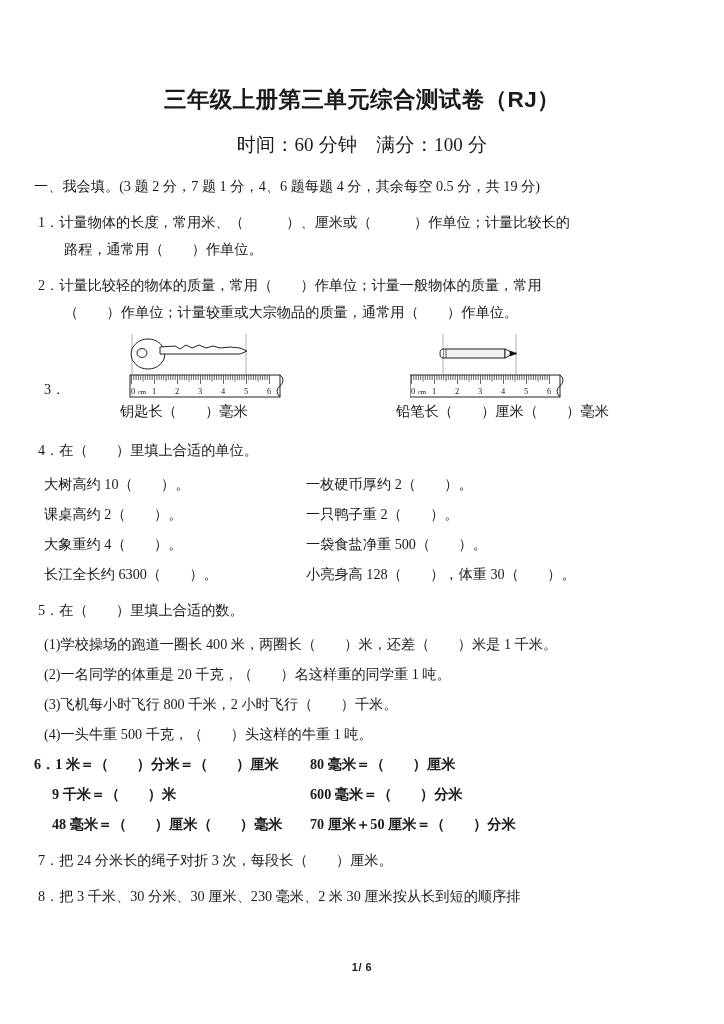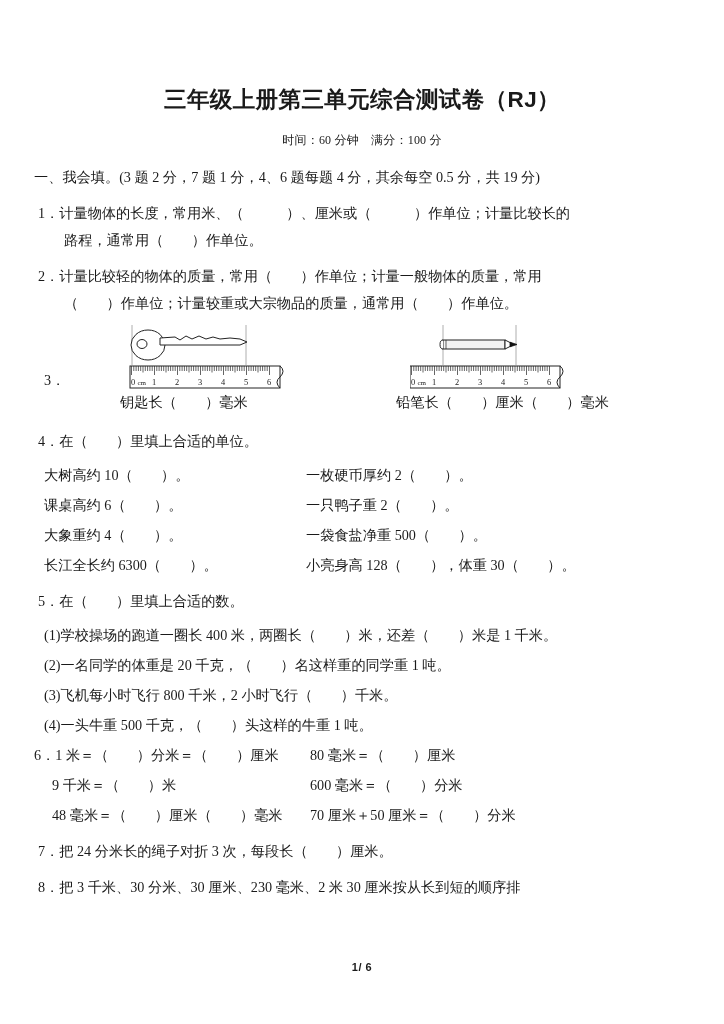--- a/index.html
+++ b/index.html
@@ -30,21 +30,21 @@
     font-size: 22.5px;
     font-weight: bold;
     letter-spacing: 0.4px;
     margin: 0;
     padding-top: 86px;
     line-height: 1.2;
     font-family: "Liberation Sans", "DejaVu Sans", sans-serif;
   }
   .subtitle {
     text-align: center;
-    font-size: 12px;
+    font-size: 19px;
     margin: 0;
     padding-top: 19px;
     letter-spacing: 0.2px;
   }
 
   
   .section-head {
     font-size: 14.2px;
     line-height: 1.62;
     margin: 0;
@@ -82,20 +82,21 @@
   }
   .twocol > .c1 { width: 262px; flex: 0 0 262px; }
   .twocol > .c2 { flex: 1 1 auto; }
 
   .q6row {
     display: flex;
     font-size: 14.2px;
     line-height: 1.62;
     padding-top: 7px;
     padding-left: 18px;
+    font-weight: bold;
   }
   .q6row > .c1 { width: 258px; flex: 0 0 258px; }
   .q6row > .c2 { flex: 1 1 auto; }
   .q6row.first { padding-left: 0; }
   .q6row.first > .c1 { width: 276px; flex: 0 0 276px; }
 
   
   .fig-row {
     position: relative;
     height: 68px;
@@ -341,21 +342,21 @@
     <span class="q3-ans-left">钥匙长（　　）毫米</span>
     <span class="q3-ans-right">铅笔长（　　）厘米（　　）毫米</span>
   </div>
 
   <p class="q">4．在（　　）里填上合适的单位。</p>
   <div class="twocol">
     <span class="c1">大树高约 10（　　）。</span>
     <span class="c2">一枚硬币厚约 2（　　）。</span>
   </div>
   <div class="twocol">
-    <span class="c1">课桌高约 6（　　）。</span>
+    <span class="c1">课桌高约 2（　　）。</span>
     <span class="c2">一只鸭子重 2（　　）。</span>
   </div>
   <div class="twocol">
     <span class="c1">大象重约 4（　　）。</span>
     <span class="c2">一袋食盐净重 500（　　）。</span>
   </div>
   <div class="twocol">
     <span class="c1">长江全长约 6300（　　）。</span>
     <span class="c2">小亮身高 128（　　），体重 30（　　）。</span>
   </div>

